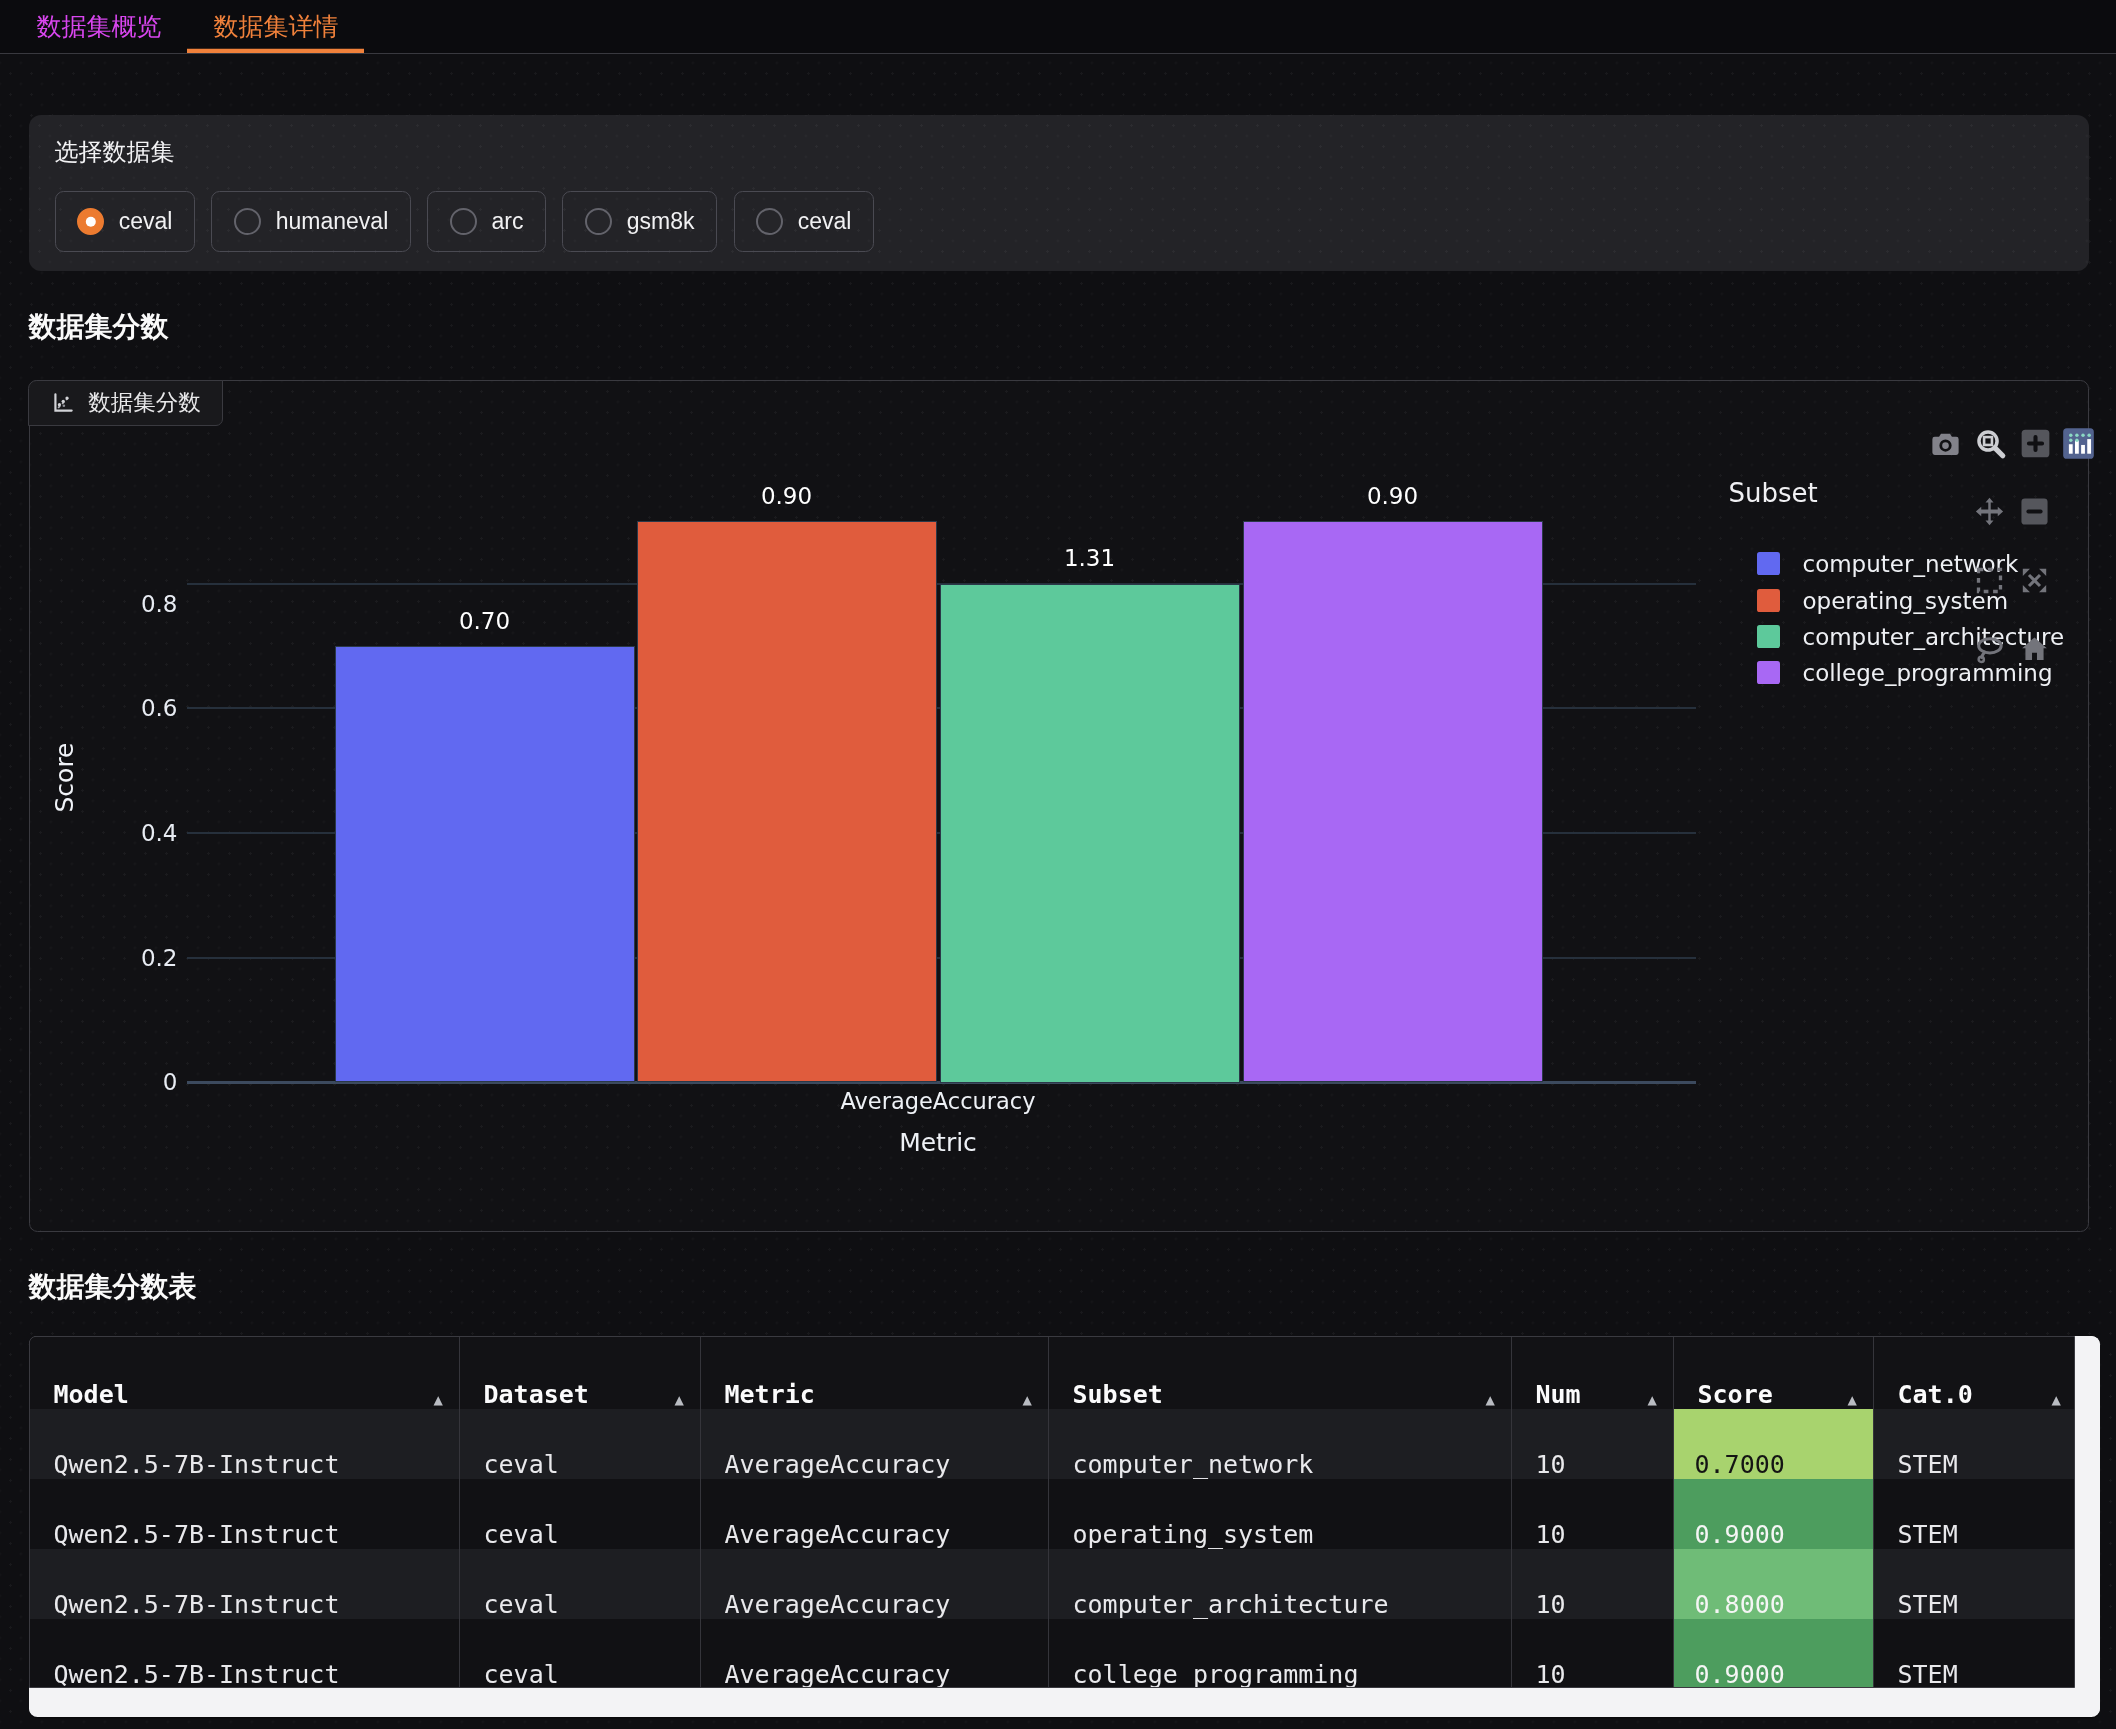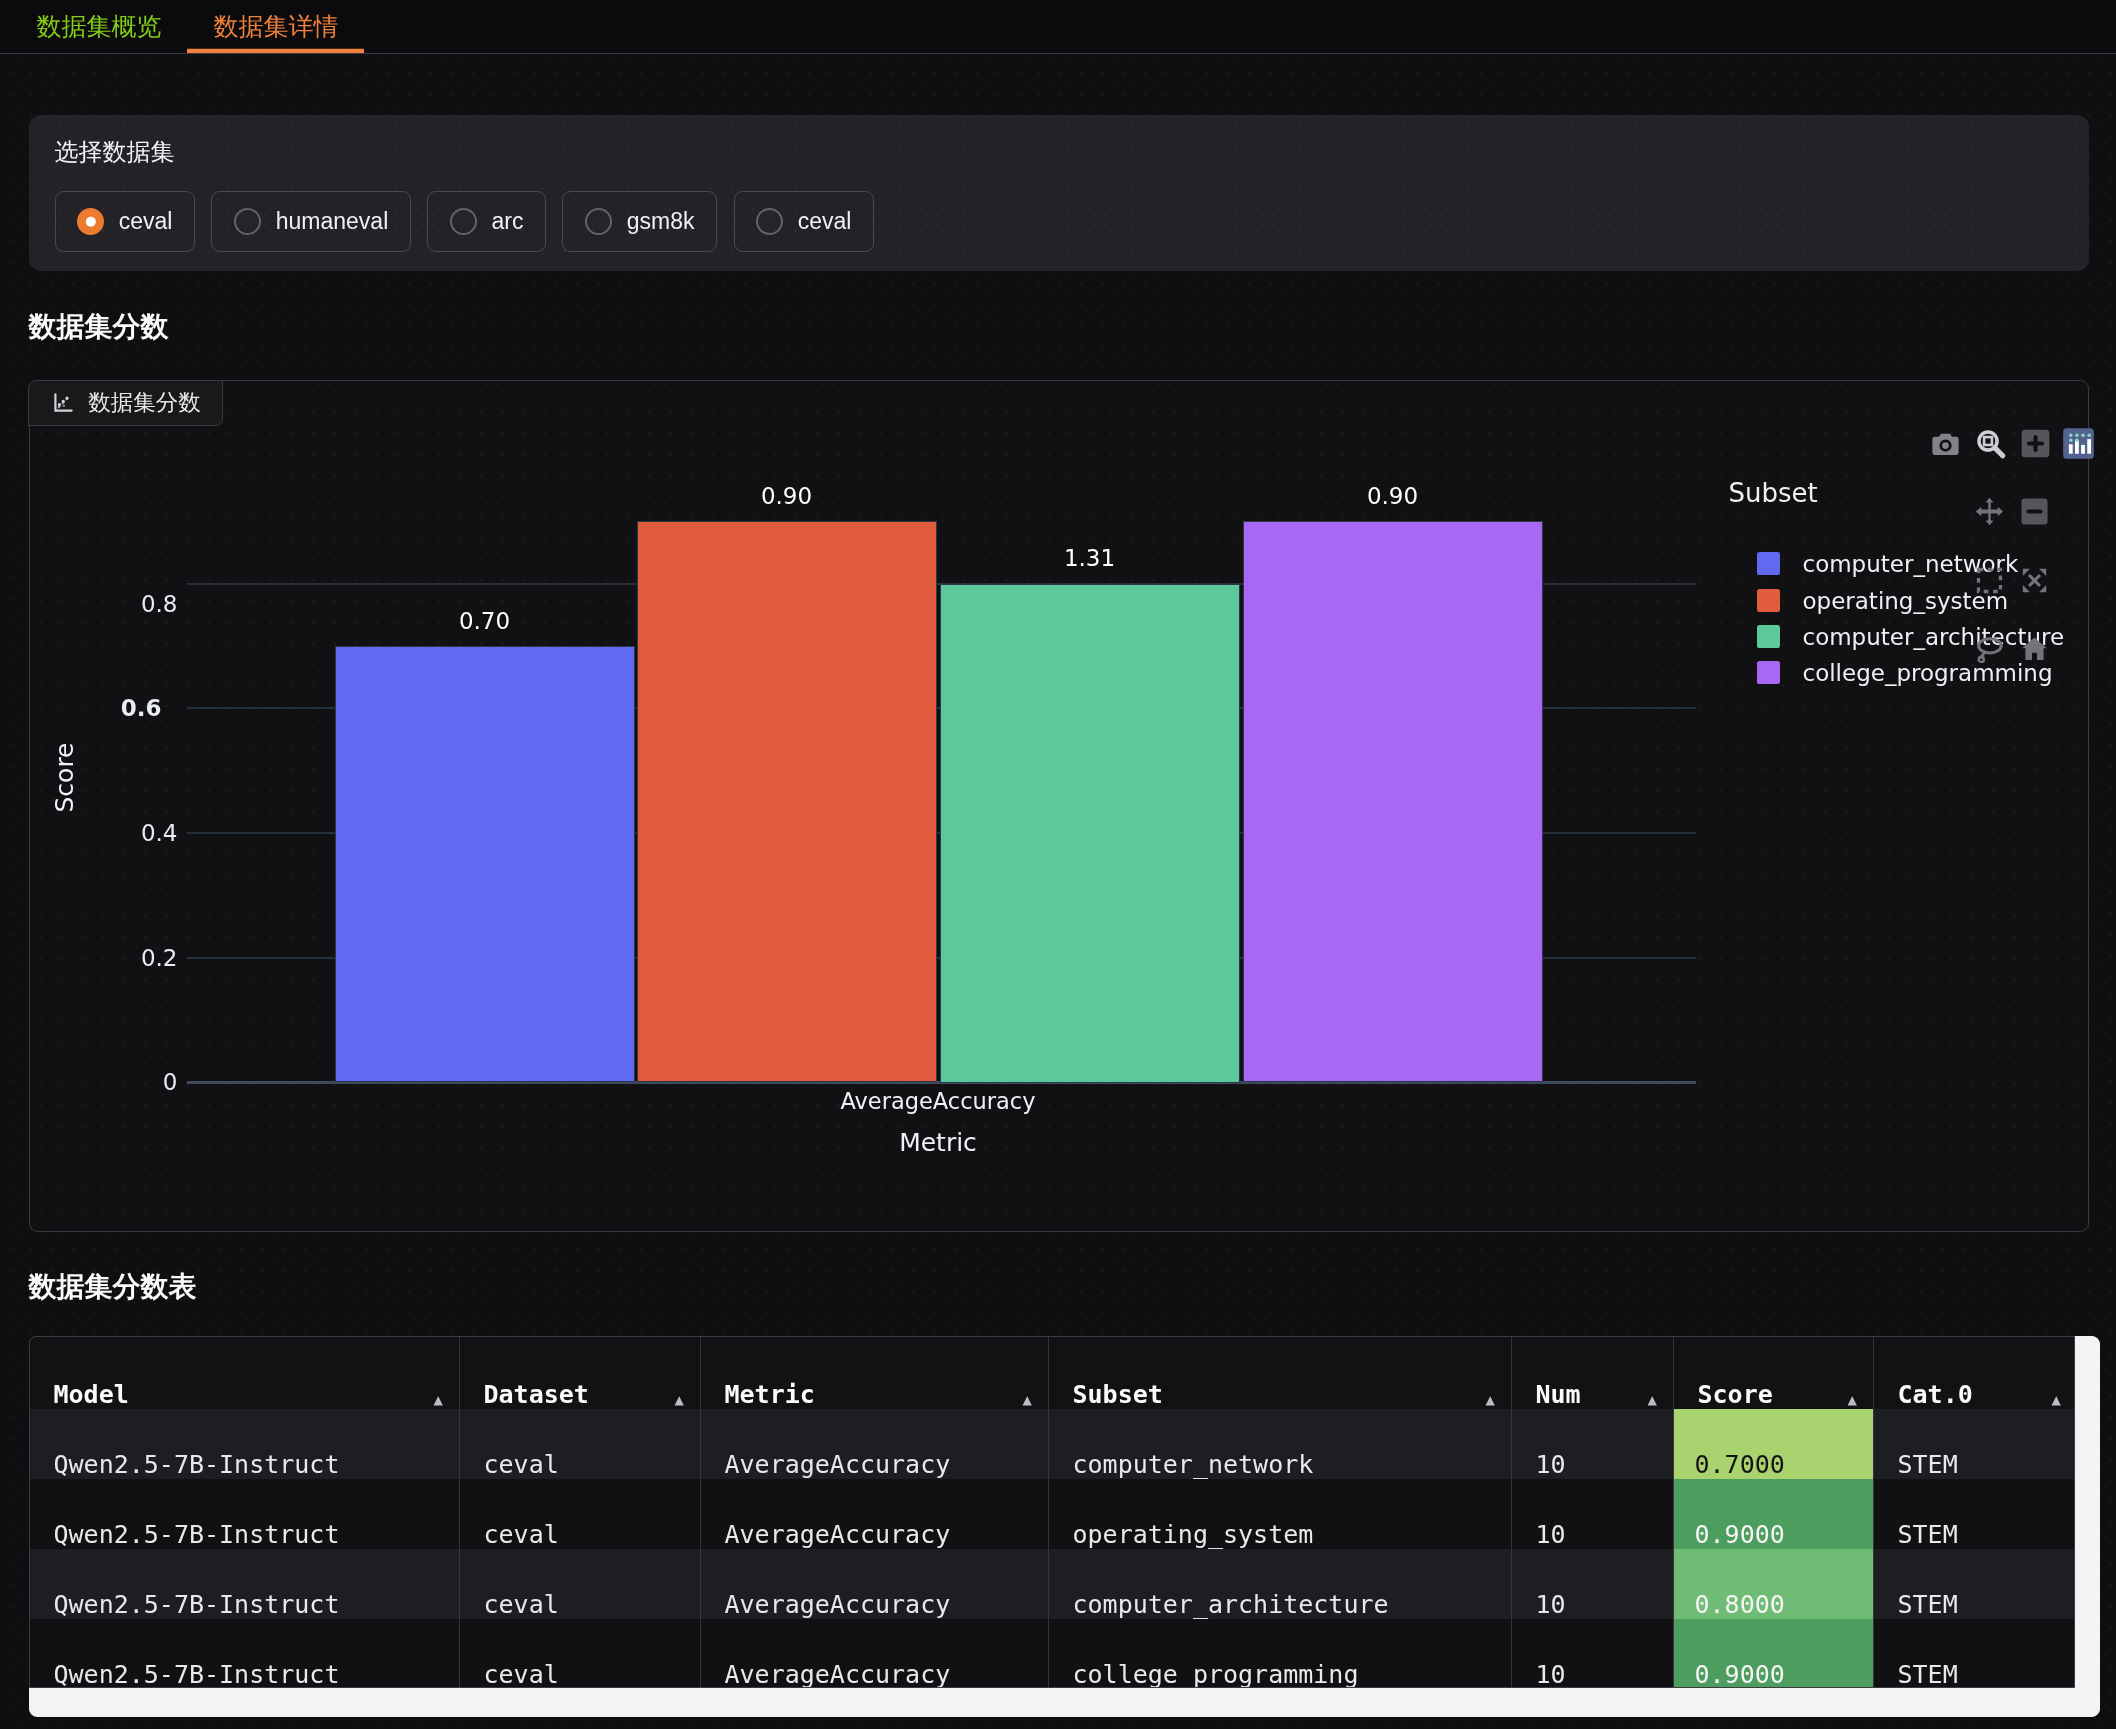--- a/index.html
+++ b/index.html
@@ -5,21 +5,21 @@
   html,body{margin:0;padding:0;background:#0b0b0d;}
   .page{position:relative;width:2117px;height:1729px;background-color:#0f0f12;overflow:hidden;
         font-family:"Liberation Sans",sans-serif;color:#ededef;}
   .dots{background-image:radial-gradient(rgba(255,255,255,.045) 1.1px,rgba(0,0,0,0) 1.2px),
                          radial-gradient(rgba(255,255,255,.028) 1.1px,rgba(0,0,0,0) 1.2px);
         background-size:21px 21px;background-position:0 0,10.4px 10.4px;}
 
   
   .tabbar{position:absolute;left:0;top:0;width:2117px;height:54px;background:#0b0b0e;
           border-bottom:1.7px solid #39393f;display:flex;align-items:stretch;padding-left:10.4px;box-sizing:border-box;}
-  .tab{display:flex;align-items:center;padding:0 26px;font-size:25px;color:#84cc16;cursor:pointer;}
+  .tab{display:flex;align-items:center;padding:0 26px;font-size:25px;color:#d946ef;cursor:pointer;}
   .tab.active{color:#f0813b;box-shadow:inset 0 -4.3px 0 #f0813b;}
 
   
   .selector-panel{position:absolute;left:28.5px;top:115px;width:2060px;height:156px;background-color:#232327;
                   border-radius:12px;}
   .selector-label{position:absolute;left:26px;top:21px;font-size:24px;color:#f3f3f5;}
   .radio-row{position:absolute;left:26px;top:76px;display:flex;gap:16.4px;}
   .radio-opt{display:inline-flex;align-items:center;gap:14.7px;height:61px;padding:0 21.6px;
              border:1.3px solid #4a4a52;border-radius:8.6px;font-size:23px;color:#f1f1f3;
              box-sizing:border-box;cursor:pointer;}
@@ -124,21 +124,21 @@
       <span>数据集分数</span>
     </div>
     <div id="plot">
         <div class="zeroline" style="left: 157px; width: 1509px; top: 700px;"></div>
         <div class="ytick" style="left: 36px; top: 701px;">0</div>
         <div class="gridline" style="left: 157px; width: 1509px; top: 576px;"></div>
         <div class="ytick" style="left: 36px; top: 577px;">0.2</div>
         <div class="gridline" style="left: 157px; width: 1509px; top: 451px;"></div>
         <div class="ytick" style="left: 36px; top: 452px;">0.4</div>
         <div class="gridline" style="left: 157px; width: 1509px; top: 326px;"></div>
-        <div class="ytick" style="left: 20px; top: 327px; font-weight: bold;">0.6</div>
+        <div class="ytick" style="left: 36px; top: 327px;">0.6</div>
         <div class="gridline" style="left: 157px; width: 1509px; top: 202px;"></div>
         <div class="ytick" style="left: 36px; top: 203px; margin-top: 20px;">0.8</div>
         <div class="bar" style="left: 305px; top: 265px; width: 300px; height: 436px; background: rgb(97, 105, 241);"></div>
         <div class="bar-label" style="left: 305px; width: 300px; top: 227px;">0.70</div>
         <div class="bar" style="left: 607px; top: 140px; width: 300px; height: 561px; background: rgb(224, 92, 61);"></div>
         <div class="bar-label" style="left: 607px; width: 300px; top: 102px;">0.90</div>
         <div class="bar" style="left: 910px; top: 203px; width: 300px; height: 499px; background: rgb(93, 201, 155);"></div>
         <div class="bar-label" style="left: 910px; width: 300px; top: 164px;">1.31</div>
         <div class="bar" style="left: 1213px; top: 140px; width: 300px; height: 561px; background: rgb(168, 104, 244);"></div>
         <div class="bar-label" style="left: 1213px; width: 300px; top: 102px;">0.90</div>

